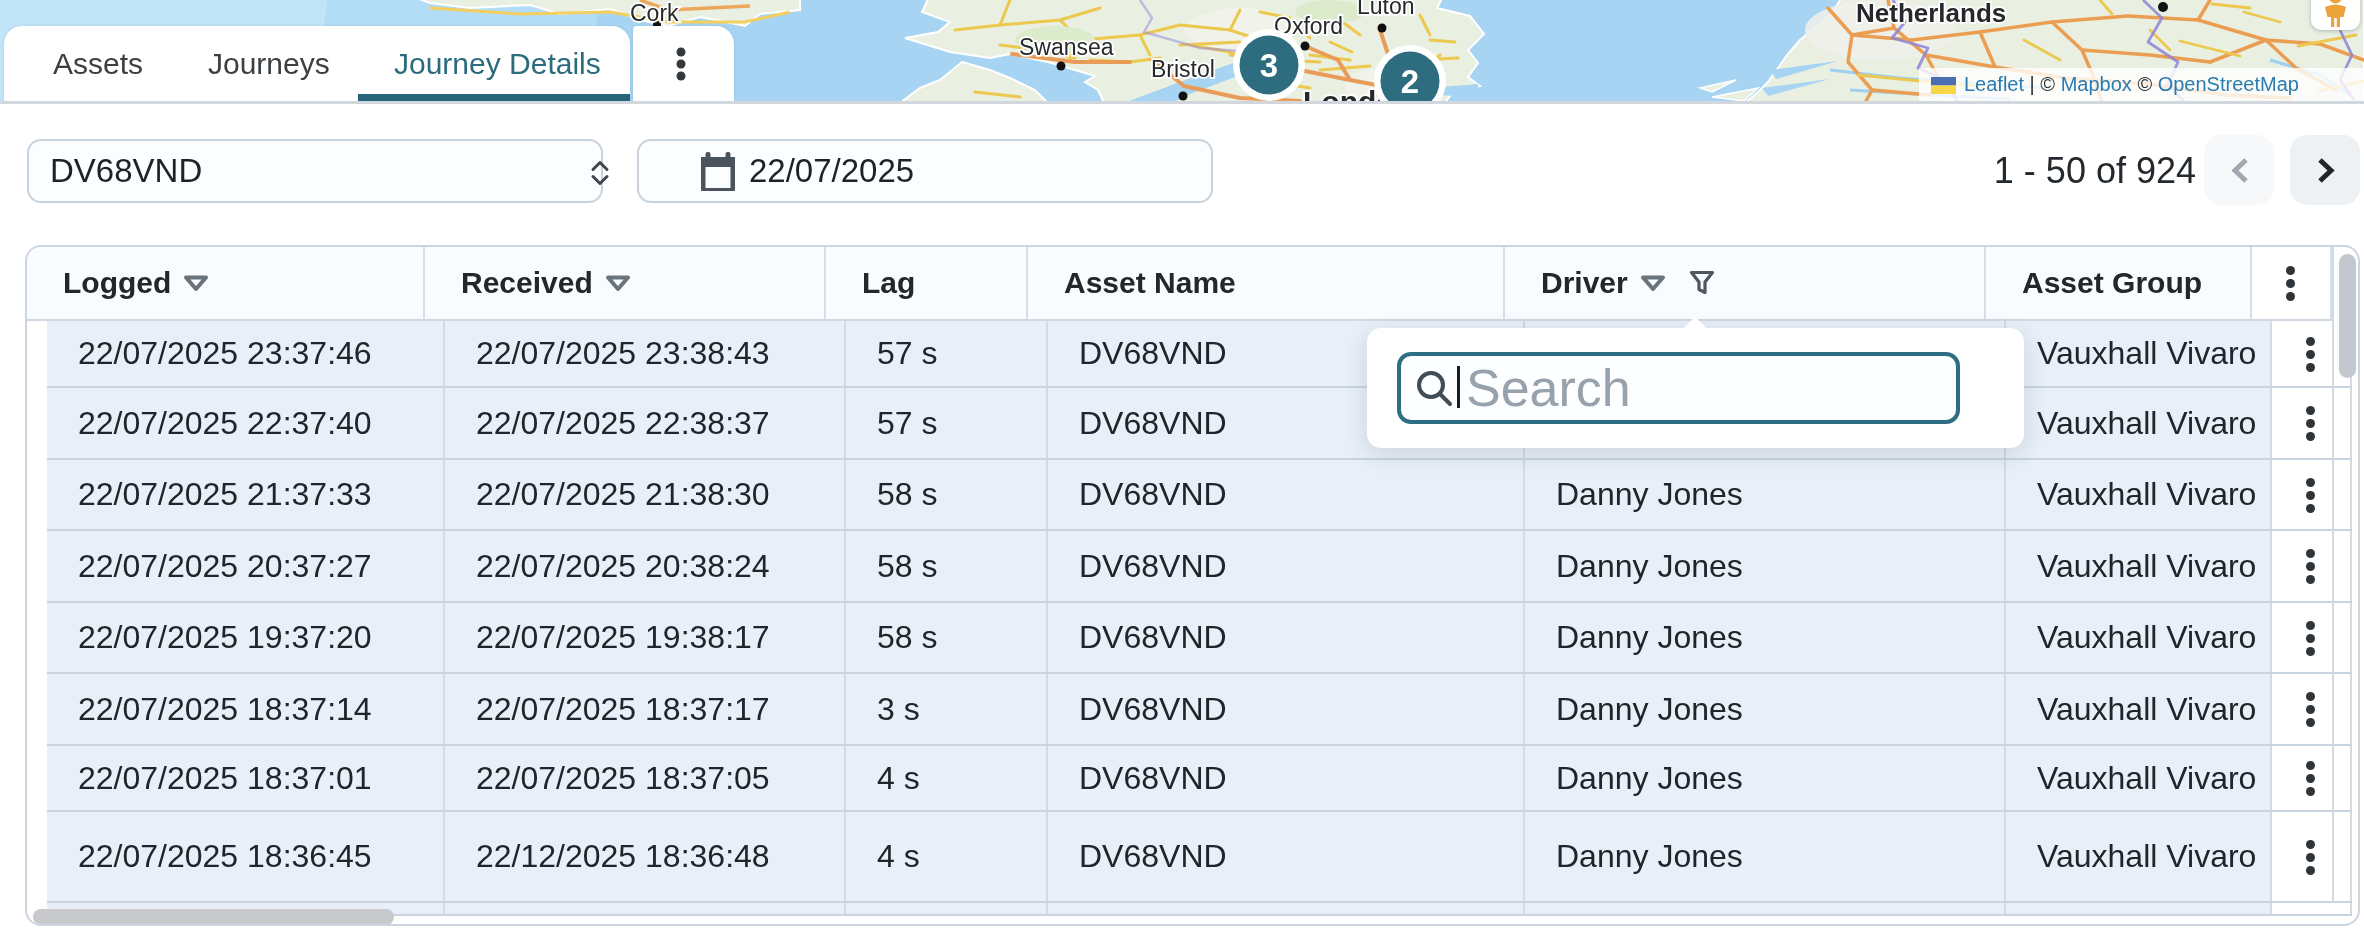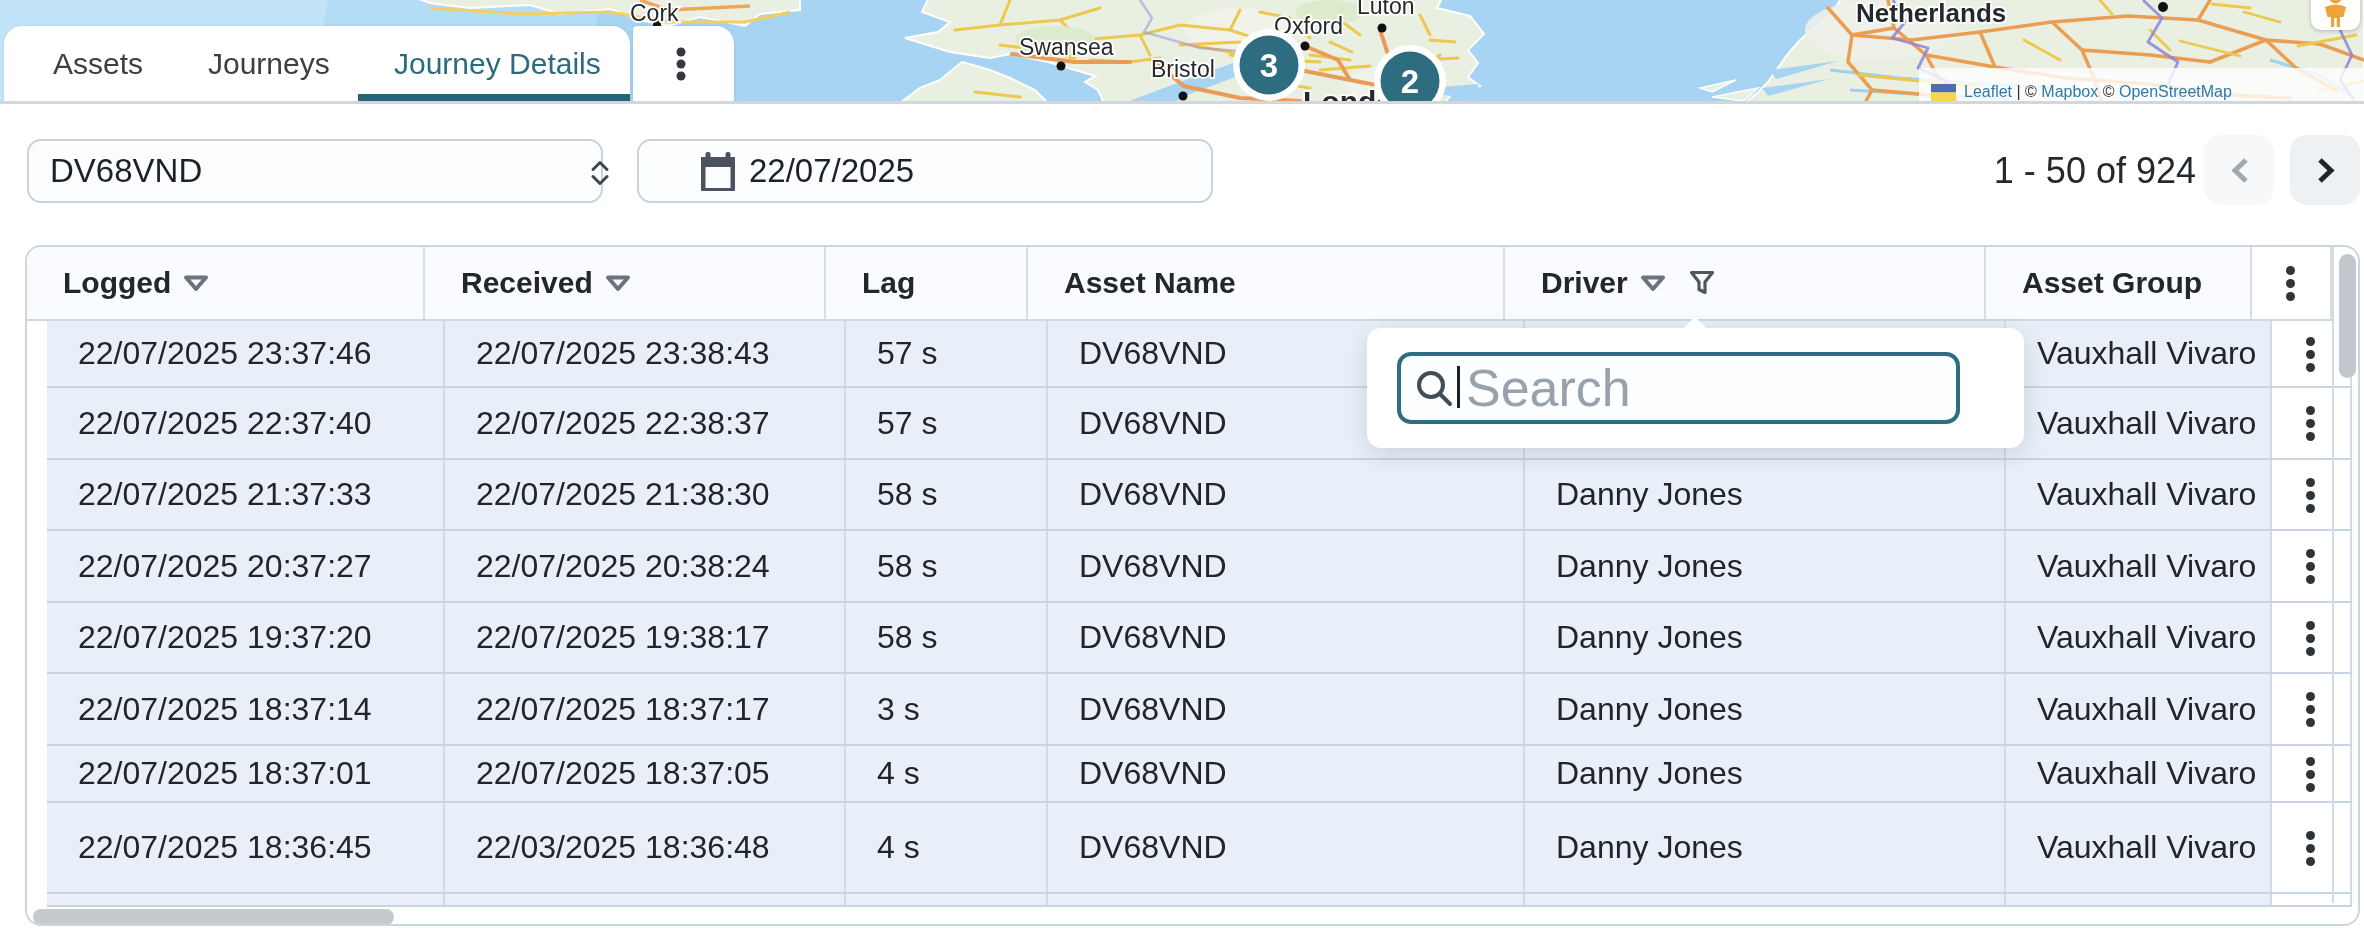--- a/index.html
+++ b/index.html
@@ -4,22 +4,22 @@
 <style>
 * { margin:0; padding:0; box-sizing:border-box; }
 html,body { width:2364px; height:930px; overflow:hidden; background:#fff;
   font-family:"Liberation Sans", sans-serif; }
 #page { position:relative; width:2364px; height:930px; overflow:hidden; }
 .abs { position:absolute; }
 
 
 #map { left:0; top:0; width:2364px; height:103px; }
 #attr { left:1919px; top:68px; width:445px; height:33px;
-  background:rgba(255,255,255,0.8); font-size:16px; color:#333;
-  display:flex; align-items:flex-end; white-space:nowrap; }
+  background:rgba(255,255,255,0.8); font-size:20px; color:#333;
+  display:flex; align-items:center; white-space:nowrap; }
 #attr .lnk { color:#2a7cb0; text-decoration:none; }
 #flag { display:inline-block; width:25px; height:17px; margin:0 8px 0 12px; }
 #pegman { left:2311px; top:-12px; width:49px; height:42px; background:#fff;
   border-radius:10px; box-shadow:0 1px 4px rgba(0,0,0,0.25); }
 
 
 #tabbox1 { left:4px; top:26px; width:626px; height:75px; background:#fff;
   border-radius:18px 18px 0 0; box-shadow:0 0 3px rgba(0,0,0,0.10); }
 #tabbox2 { left:633px; top:26px; width:101px; height:75px; background:#fff;
   border-radius:4px 18px 0 0; box-shadow:0 0 3px rgba(0,0,0,0.10); }
@@ -382,36 +382,36 @@
           <div class="c c2">3 s</div>
           <div class="c c3">DV68VND</div>
           <div class="c c4">Danny Jones</div>
           <div class="c c5">Vauxhall Vivaro</div>
           <div class="c c6">
             <div class="kebab">
               <i></i>
             </div>
           </div>
         </div>
-  <div class="row" style="height:57px">
+  <div class="row" style="height:66px">
           <div class="c c0">22/07/2025 18:37:01</div>
           <div class="c c1">22/07/2025 18:37:05</div>
           <div class="c c2">4 s</div>
           <div class="c c3">DV68VND</div>
           <div class="c c4">Danny Jones</div>
           <div class="c c5">Vauxhall Vivaro</div>
           <div class="c c6">
             <div class="kebab">
               <i></i>
             </div>
           </div>
         </div>
   <div class="row" style="height:91px">
           <div class="c c0">22/07/2025 18:36:45</div>
-          <div class="c c1">22/03/2025 18:36:48</div>
+          <div class="c c1">22/12/2025 18:36:48</div>
           <div class="c c2">4 s</div>
           <div class="c c3">DV68VND</div>
           <div class="c c4">Danny Jones</div>
           <div class="c c5">Vauxhall Vivaro</div>
           <div class="c c6">
             <div class="kebab">
               <i></i>
             </div>
           </div>
         </div>

